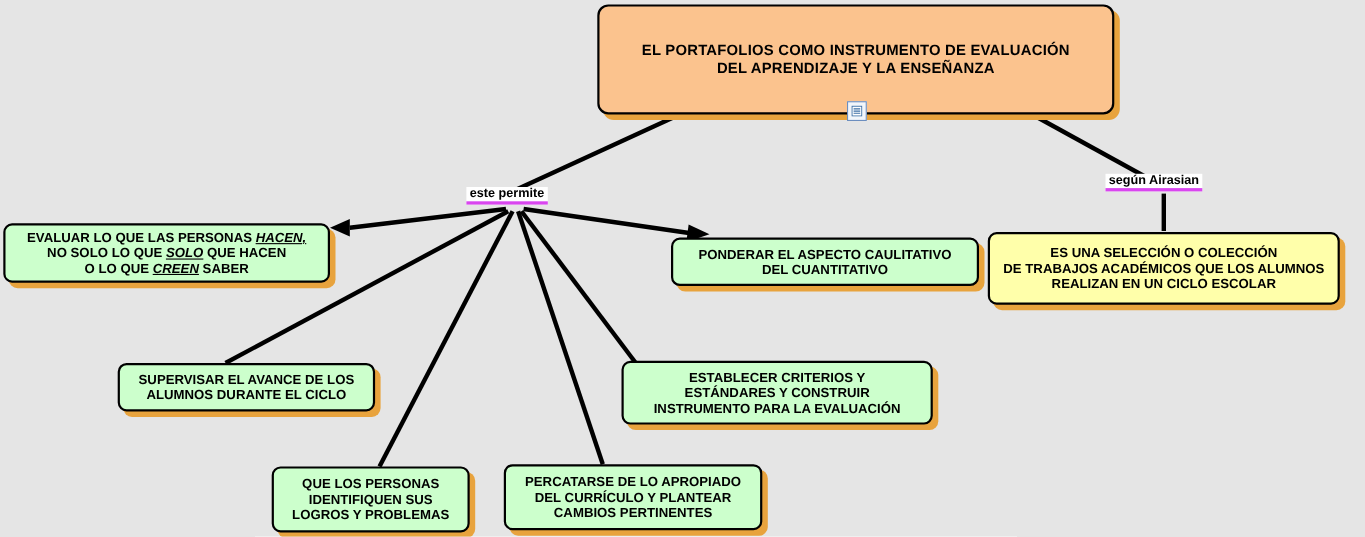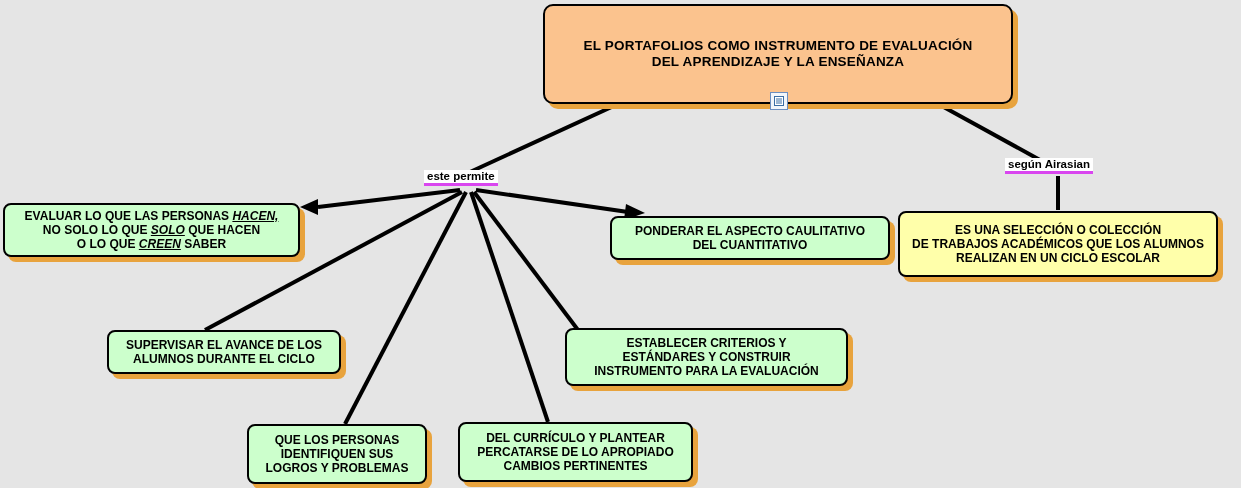--- a/index.html
+++ b/index.html
@@ -171,22 +171,22 @@
   <div class="node green" style="left:247px; top:424px; width:180px; height:60px;">
     <div class="inner">
       <div>QUE LOS PERSONAS</div>
       <div>IDENTIFIQUEN SUS</div>
       <div>LOGROS Y PROBLEMAS</div>
     </div>
   </div>
 
   <div class="node green" style="left:458px; top:422px; width:235px; height:60px;">
     <div class="inner">
+      <div>PERCATARSE DE LO APROPIADO</div>
       <div>DEL CURRÍCULO Y PLANTEAR</div>
-      <div>PERCATARSE DE LO APROPIADO</div>
       <div>CAMBIOS PERTINENTES</div>
     </div>
   </div>
 
   <div class="node green" style="left:553px; top:328px; width:283px; height:58px;margin-left:12px;">
     <div class="inner">
       <div>ESTABLECER CRITERIOS Y</div>
       <div>ESTÁNDARES Y CONSTRUIR</div>
       <div>INSTRUMENTO PARA LA EVALUACIÓN</div>
     </div>

